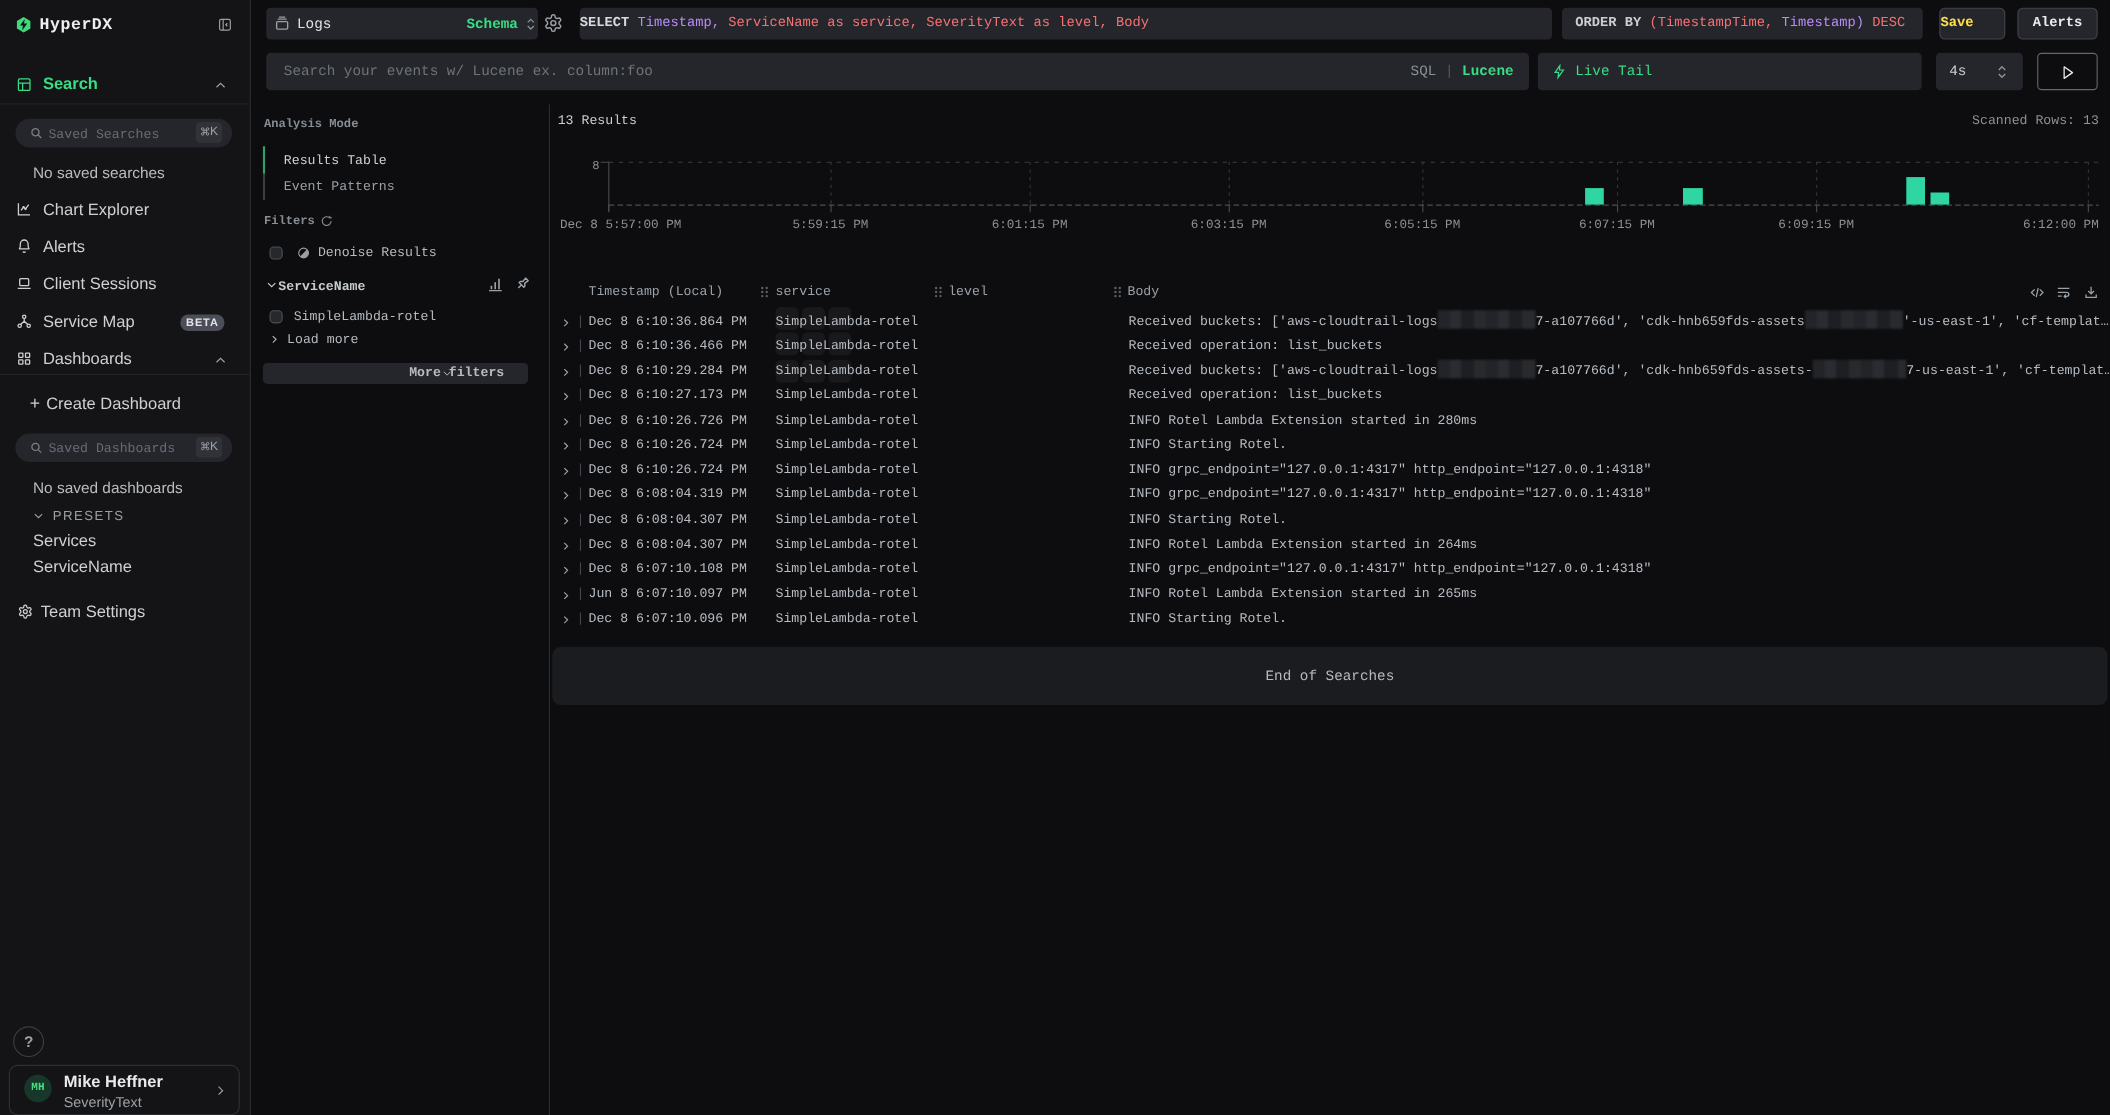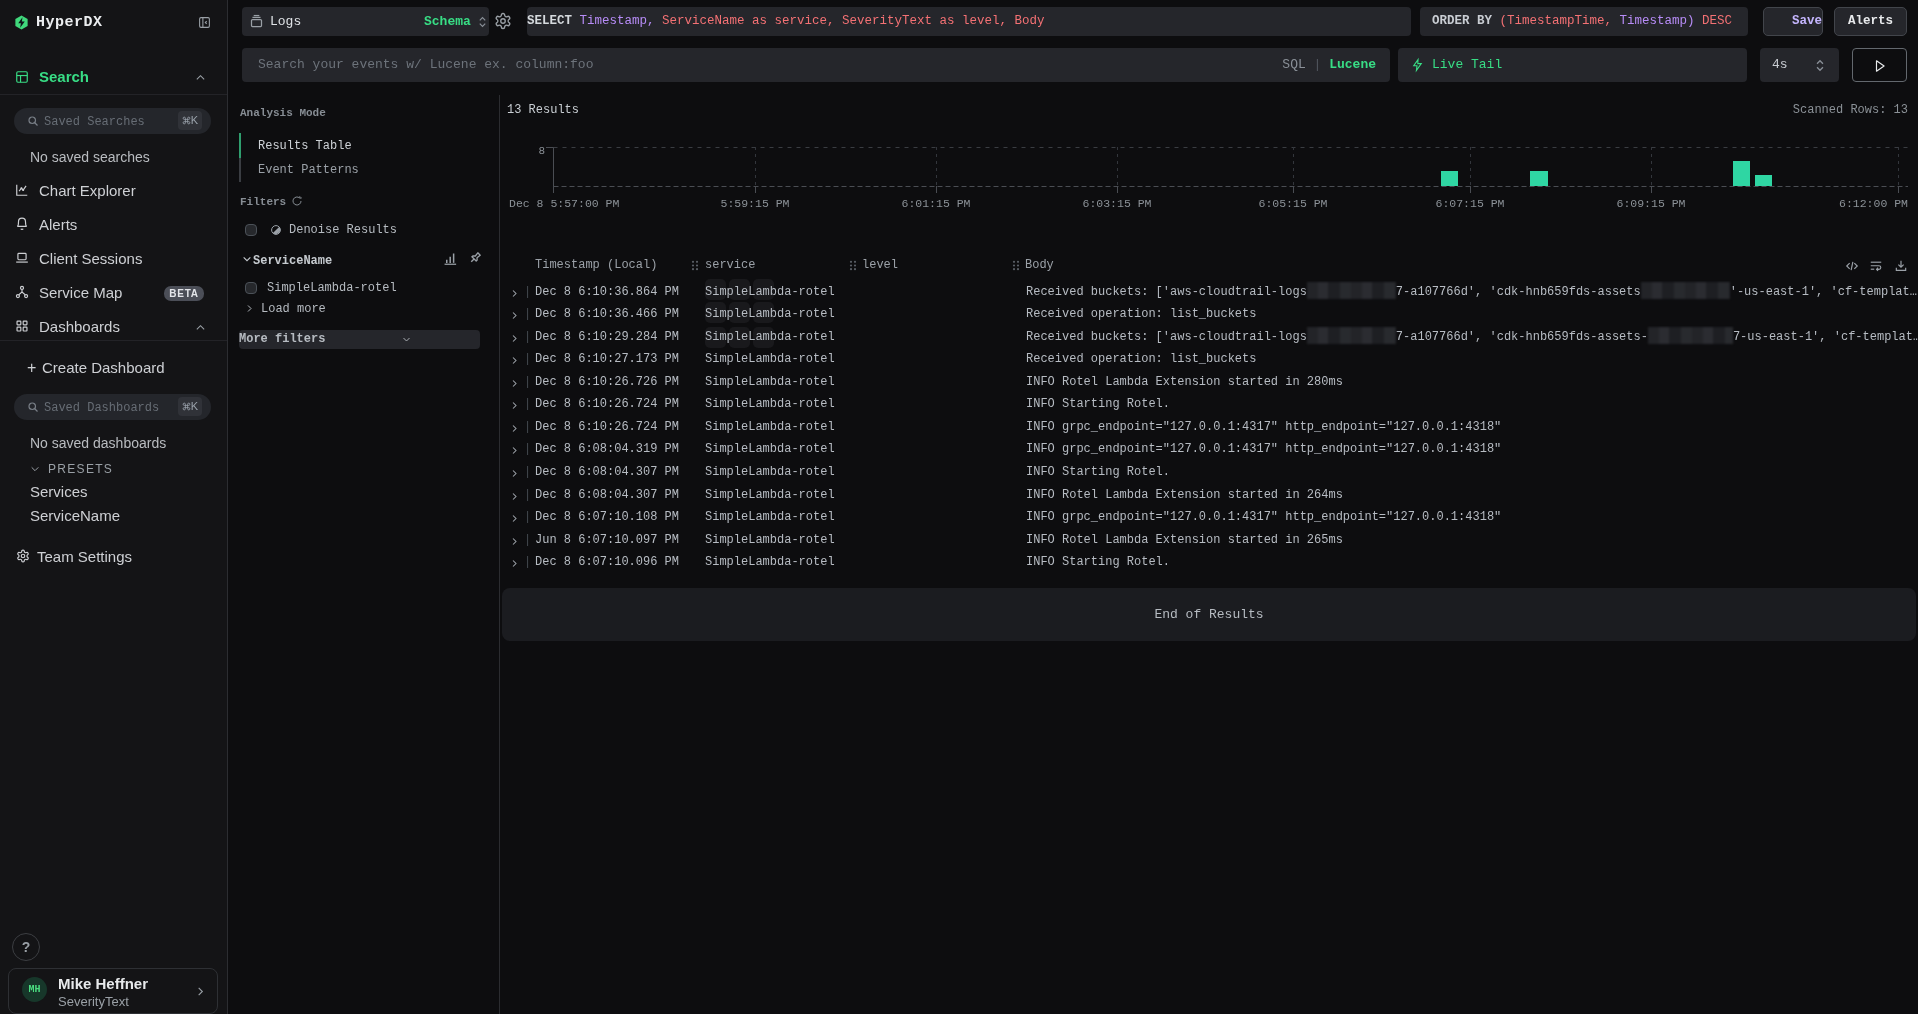--- a/index.html
+++ b/index.html
@@ -150,21 +150,21 @@
           <path d="M3 8 L8 3 L13 8"></path>
           <path d="M3 14 L8 19 L13 14"></path>
         </svg>
     </div>
     <svg class="abs" style="left:494px;top:12px" width="18" height="18" viewBox="0 0 24 24" fill="none" stroke="#9aa0a6" stroke-width="1.8">
         <path d="M12.22 2h-.44a2 2 0 0 0-2 2v.18a2 2 0 0 1-1 1.73l-.43.25a2 2 0 0 1-2 0l-.15-.08a2 2 0 0 0-2.73.73l-.22.38a2 2 0 0 0 .73 2.73l.15.1a2 2 0 0 1 1 1.72v.51a2 2 0 0 1-1 1.74l-.15.09a2 2 0 0 0-.73 2.73l.22.38a2 2 0 0 0 2.73.73l.15-.08a2 2 0 0 1 2 0l.43.25a2 2 0 0 1 1 1.73V20a2 2 0 0 0 2 2h.44a2 2 0 0 0 2-2v-.18a2 2 0 0 1 1-1.73l.43-.25a2 2 0 0 1 2 0l.15.08a2 2 0 0 0 2.73-.73l.22-.39a2 2 0 0 0-.73-2.73l-.15-.08a2 2 0 0 1-1-1.74v-.5a2 2 0 0 1 1-1.74l.15-.09a2 2 0 0 0 .73-2.73l-.22-.38a2 2 0 0 0-2.73-.73l-.15.08a2 2 0 0 1-2 0l-.43-.25a2 2 0 0 1-1-1.73V4a2 2 0 0 0-2-2z"></path>
         <circle cx="12" cy="12" r="3"></circle>
       </svg>
     <div class="box mono" style="left:527px;top:7px;width:884px;height:29px;font-size:12.5px;line-height:29px;padding-left:0;white-space:pre"><b style="color:#d6dade">SELECT</b><span style="color:#b78cf7"> Timestamp,</span><span style="color:#f47174"> ServiceName as service, SeverityText as level, Body</span></div>
     <div class="box mono" style="left:1420px;top:7px;width:328px;height:29px;font-size:12.5px;line-height:29px;padding-left:12px;white-space:pre"><b style="color:#c9cdd3">ORDER BY</b><span style="color:#f47174"> (TimestampTime,</span><span style="color:#b78cf7"> Timestamp)</span><span style="color:#f47174"> DESC</span></div>
-    <div class="box mono" style="left:1763px;top:7px;width:60px;height:29px;border:1px solid #42454b;font-size:12.5px;font-weight:bold;color:#c4b5fd;text-align:right;line-height:27px;border-radius:5px">Save</div>
+    <div class="box mono" style="left:1763px;top:7px;width:60px;height:29px;border:1px solid #42454b;font-size:12.5px;font-weight:bold;color:#fde047;text-align:left;line-height:27px;border-radius:5px">Save</div>
     <div class="box mono" style="left:1834px;top:7px;width:73px;height:29px;border:1px solid #42454b;font-size:12.5px;font-weight:bold;color:#e8eaec;text-align:center;line-height:27px;border-radius:5px">Alerts</div>
 
     <div class="box" style="left:242px;top:48px;width:1148px;height:34px">
       <span class="abs mono" style="left:16px;top:9px;font-size:13px;color:#6d737b">Search your events w/ Lucene ex. column:foo</span>
       <span class="abs mono" style="right:14px;top:9px;font-size:13px;color:#8a9098">SQL <span style="color:#52575e">|</span> <b style="color:#38dd85">Lucene</b></span>
     </div>
     <div class="box" style="left:1398px;top:48px;width:349px;height:34px">
       <svg class="abs" style="left:13px;top:8px" width="13" height="18" viewBox="0 0 24 24" fill="none" stroke="#38dd85" stroke-width="2">
           <path d="M13 2 L5 13.5 H11 L10 22 L19 9.5 H12.5 Z"></path>
         </svg>
@@ -218,21 +218,21 @@
       </svg>
     <div class="abs" style="left:17px;top:187px;width:12px;height:12px;background:#26282c;border:1px solid #4b5158;border-radius:4px"></div>
     <div class="abs mono" style="left:39px;top:186px;font-size:12px;color:#b6bbc1">SimpleLambda-rotel</div>
     <svg class="abs" style="left:17px;top:209px" width="9" height="9" viewBox="0 0 24 24" fill="none" stroke="#b6bbc1" stroke-width="2.6">
         <path d="M8 4 L16 12 L8 20"></path>
       </svg>
     <div class="abs mono" style="left:33px;top:207px;font-size:12px;color:#b6bbc1">Load more</div>
     <svg class="abs" style="left:174px;top:240px;z-index:2" width="9" height="9" viewBox="0 0 24 24" fill="none" stroke="#b6bbc1" stroke-width="2.4">
         <path d="M4 8 L12 16 L20 8"></path>
       </svg>
-      <div class="abs mono" style="left:11px;top:235px;width:241px;height:19px;background:#25262b;border-radius:4px;font-size:12px;font-weight:bold;color:#b6bbc1;text-align:left;line-height:19px">More filters&nbsp;&nbsp;&nbsp;</div>
+      <div class="abs mono" style="left:11px;top:235px;width:241px;height:19px;background:#25262b;border-radius:4px;font-size:12px;font-weight:bold;color:#b6bbc1;text-align:right;line-height:19px">More filters&nbsp;&nbsp;&nbsp;</div>
   </div>
   <div id="results" style="position:absolute;left:0;top:0;width:1918px;height:1014px">
     <div class="abs mono" style="left:507px;top:103px;font-size:12px;color:#c9ced3">13 Results</div>
     <div class="abs mono" style="right:10px;top:103px;font-size:12px;color:#8b9197">Scanned Rows: 13</div>
 
     <svg class="abs" style="left:500px;top:120px" width="1418" height="92" viewBox="0 0 1418 92">
       <text x="45" y="34" fill="#8b9197" font-family="Liberation Mono, monospace" font-size="11" text-anchor="end">8</text>
       <line x1="53.5" y1="27" x2="53.5" y2="72" stroke="#4a4d53" stroke-width="1"></line>
         <line x1="46" y1="27.5" x2="54" y2="27.5" stroke="#4a4d53" stroke-width="1"></line>
       <line x1="53.5" y1="27.5" x2="1408" y2="27.5" stroke="#3a3d42" stroke-width="1" stroke-dasharray="4 5"></line>
@@ -439,15 +439,15 @@
     <div class="trow" style="top:551.2px">
       <svg class="abs" style="left:10px;top:8px" width="9" height="9" viewBox="0 0 24 24" fill="none" stroke="#a0a6ad" stroke-width="2.8">
             <path d="M8 4 L16 12 L8 20"></path>
           </svg>
       <span class="cell" style="left:24px;color:#454a51">|</span>
       <span class="cell" style="left:35px">Dec 8 6:07:10.096 PM</span>
       <span class="cell" style="left:205px">SimpleLambda-rotel</span>
       <span class="cell" style="left:526px">INFO Starting Rotel.</span>
     </div>
     </div>
-    <div class="abs mono" style="left:502px;top:588px;width:1414px;height:53px;background:#1b1c20;border-radius:8px;font-size:13px;color:#b6bbc1;text-align:center;line-height:53px">End of Results</div>
+    <div class="abs mono" style="left:502px;top:588px;width:1414px;height:53px;background:#1b1c20;border-radius:8px;font-size:13px;color:#b6bbc1;text-align:center;line-height:53px">End of Searches</div>
   </div>
 </div>
 
 </body></html>

